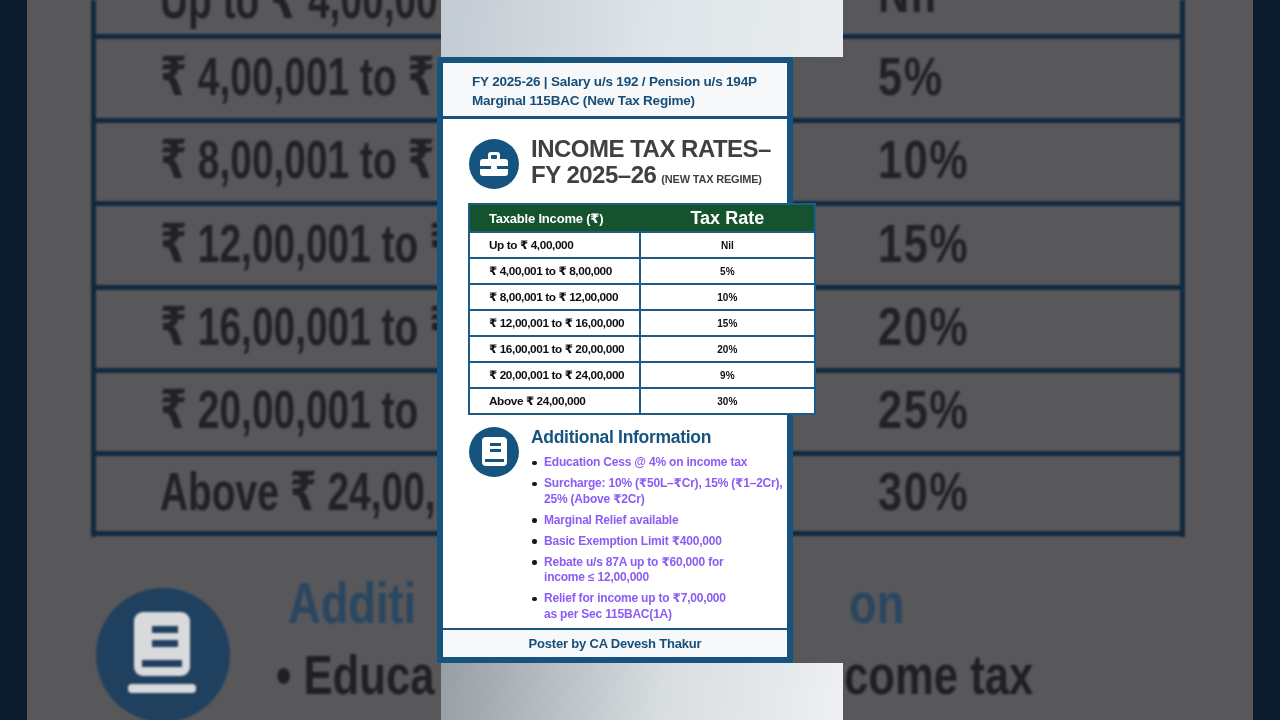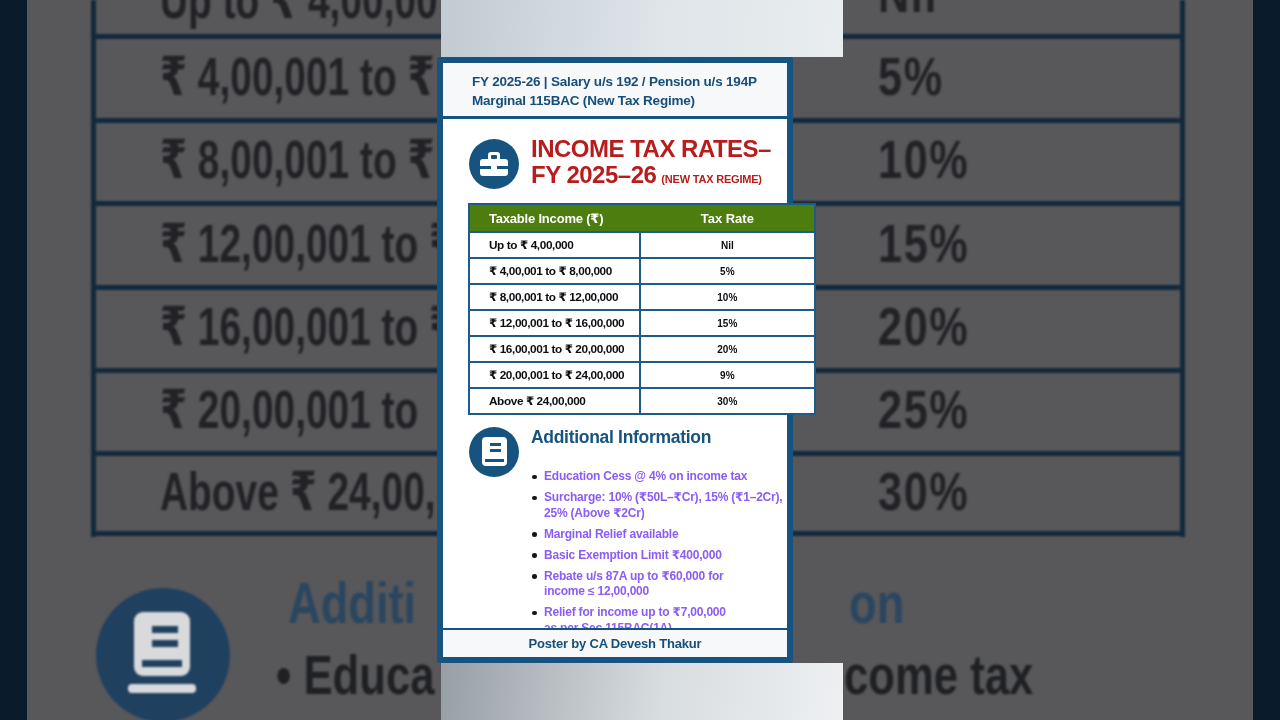--- a/index.html
+++ b/index.html
@@ -51,21 +51,21 @@
 
   .kicker { position:absolute; left:0; right:0; top:0; height:56px; background:#f6f8fa;
             border-bottom:3px solid #16547f; padding:9px 0 0 29px; }
   .kicker-line { font-size:13.5px; line-height:19px; font-weight:700; color:#174e79;
                  letter-spacing:-0.2px; white-space:nowrap; }
 
   .title-row { position:absolute; left:26px; top:63px; height:76px; display:flex;
                align-items:center; gap:12px; }
   .icon50 { width:50px; height:50px; border-radius:50%; background:#16547f;
             position:relative; flex:none; }
-  .title { font-size:24px; line-height:26px; font-weight:800; color:#b91c1c;
+  .title { font-size:24px; line-height:26px; font-weight:800; color:#404040;
            letter-spacing:-0.5px; white-space:nowrap; }
   .title .suffix { font-size:11px; font-weight:700; letter-spacing:-0.2px; margin-left:5px; }
 
   
   .bc-body { position:absolute; left:11px; top:20px; width:28px; height:17px;
              background:#fff; border-radius:3px; }
   .bc-handle { position:absolute; left:19px; top:13px; width:12px; height:9px;
                background:#fff; border-radius:3px; }
   .bc-hole { position:absolute; left:22px; top:16px; width:6px; height:4px;
              background:#16547f; border-radius:1px; }
@@ -76,34 +76,34 @@
   
   .bk-rect { position:absolute; left:13px; top:10px; width:25px; height:29px;
              background:#fff; border-radius:4px; }
   .bk-line { position:absolute; left:21px; width:11px; height:2.5px; background:#16547f; }
   .bk-gap { position:absolute; left:16px; top:32px; width:19px; height:2.5px; background:#16547f; }
 
   
   .tbl { position:absolute; left:25px; top:140px; width:348px;
          border:2.5px solid #1d5c88; background:#fff; }
   .tr { display:flex; height:26px; border-top:2px solid #1d5c88; background:#fff; }
-  .tr.head { height:26px; border-top:none; background:#4d7c0f; }
+  .tr.head { height:26px; border-top:none; background:#14532d; }
   .c1 { width:49.6%; border-right:2px solid #1d5c88; display:flex; align-items:center;
         padding-left:19px; font-size:11.8px; font-weight:700; color:#0c0e12;
         letter-spacing:-0.4px; white-space:nowrap; }
   .c2 { flex:1; display:flex; align-items:center; justify-content:center;
         font-size:10px; font-weight:700; color:#0c0e12; }
   .tr.head .c1 { border-right-color:transparent; color:#fff; font-size:13px; letter-spacing:-0.2px; }
-  .tr.head .c2 { color:#fff; font-size:13px; }
+  .tr.head .c2 { color:#fff; font-size:18px; }
 
   
   .addl { position:absolute; left:26px; top:364px; width:356px; display:flex; gap:12px; }
   .addl-content { flex:1; min-width:0; }
   .addl-h { font-size:17.5px; line-height:20px; font-weight:800; color:#16547f;
-            letter-spacing:-0.3px; margin-bottom:22px; }
+            letter-spacing:-0.3px; margin-bottom:8px; }
   .b { position:relative; padding-left:13px; margin-bottom:5.5px; font-size:12px;
        line-height:15.5px; font-weight:600; color:#8b5cf6; letter-spacing:-0.2px;
        white-space:pre-line; }
   .b::before { content:""; position:absolute; left:1px; top:5.5px; width:4.5px;
                height:4.5px; border-radius:50%; background:#14161a; }
 
   
   .cardfooter { position:absolute; left:0; right:0; bottom:0; height:29px;
                 border-top:2px solid #16547f; background:#f6f8fa; display:flex;
                 align-items:center; justify-content:center; font-size:13px;

